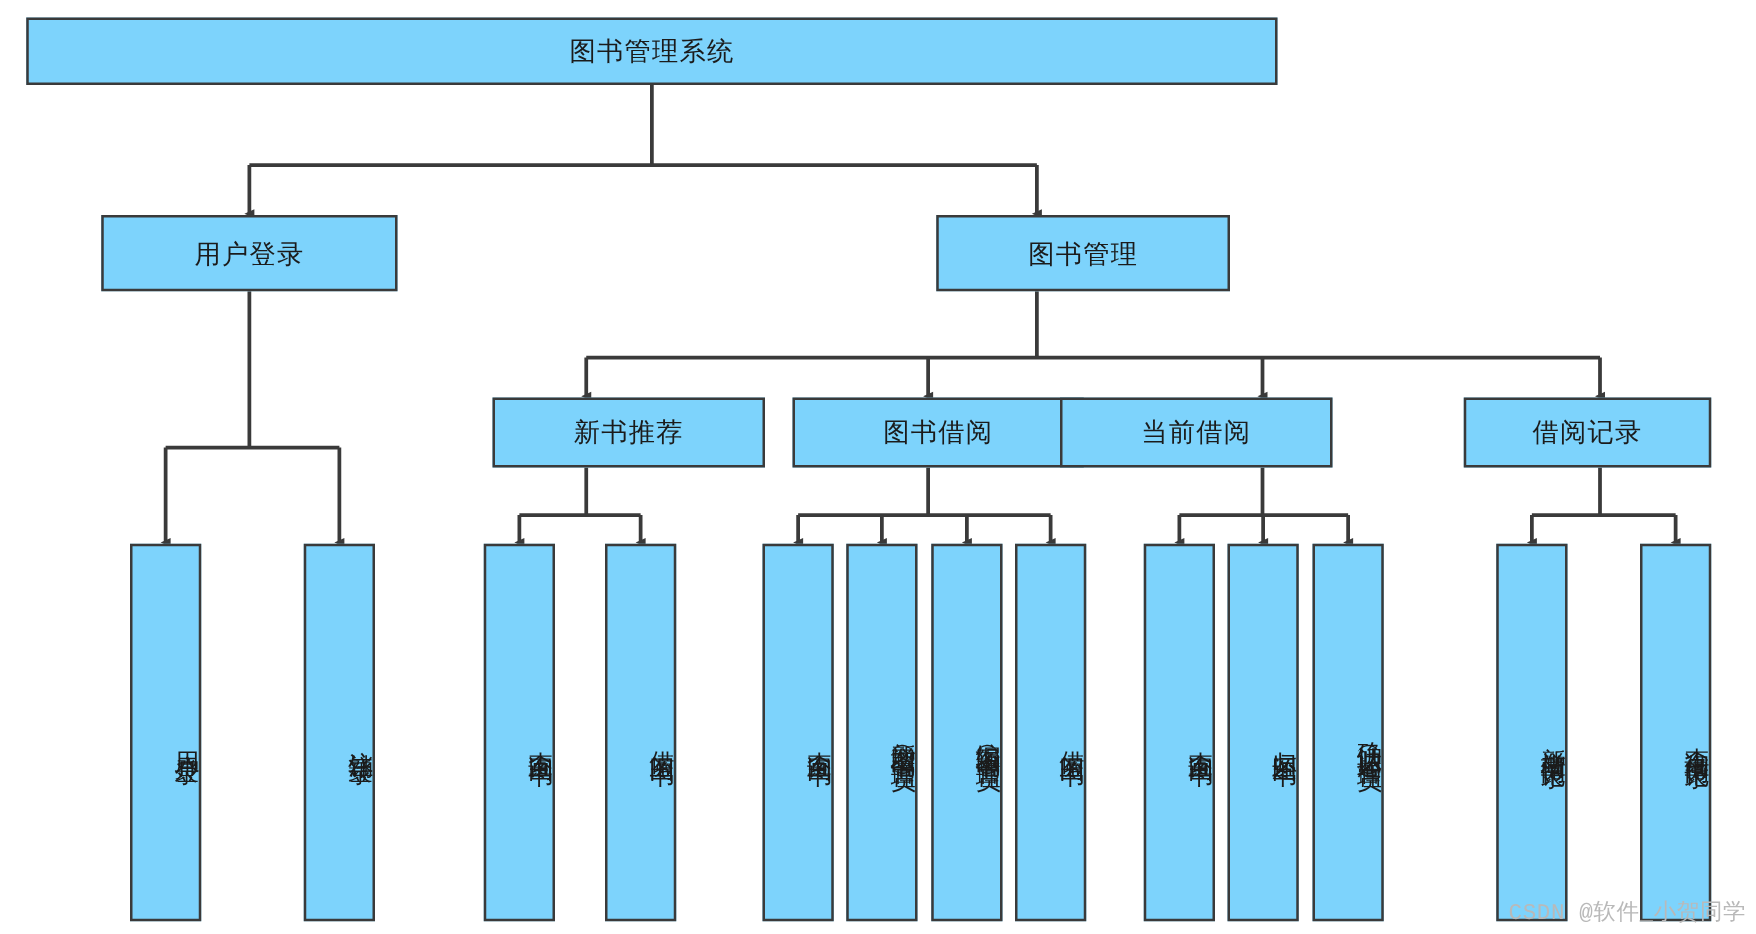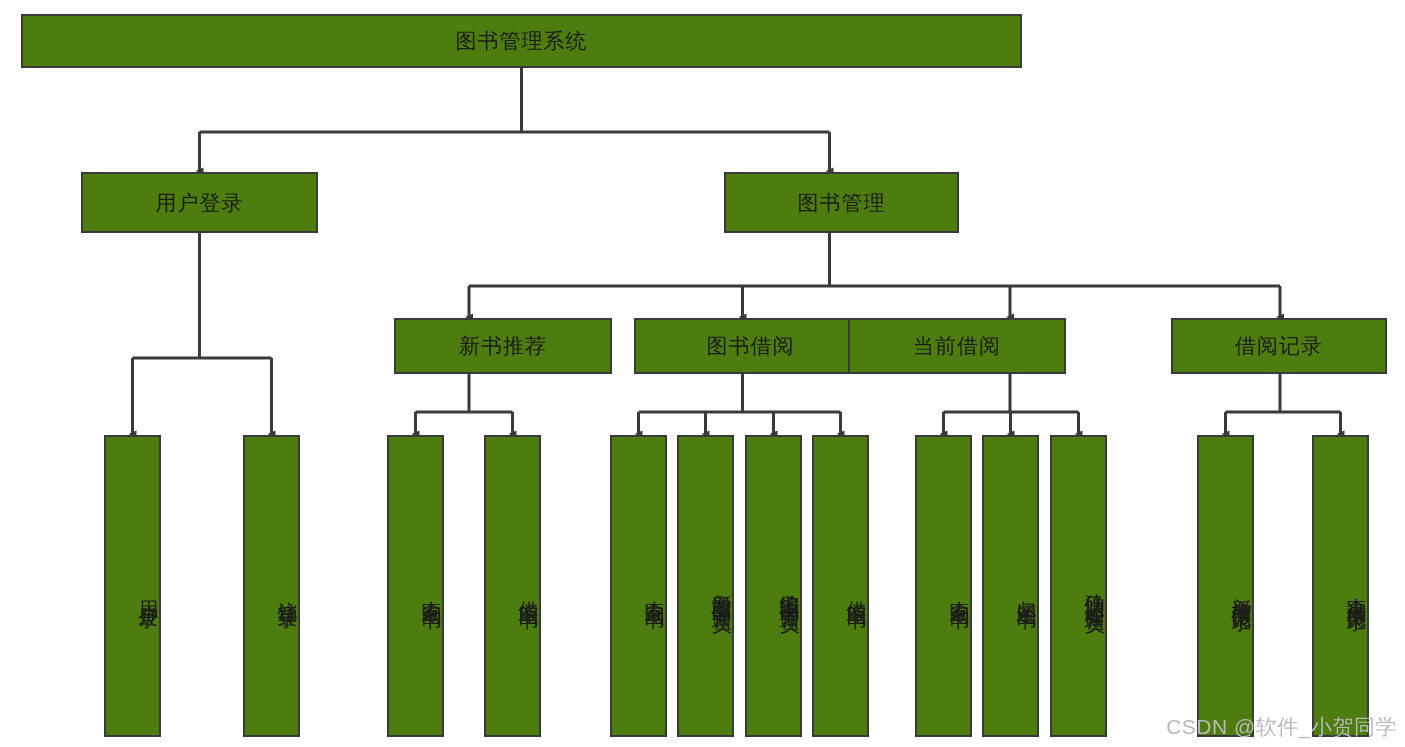--- a/index.html
+++ b/index.html
@@ -22,21 +22,21 @@
     left: 0;
     top: 0;
     width: 1405px;
     height: 747px;
     pointer-events: none;
   }
   .node {
     position: absolute;
     box-sizing: border-box;
     border: 2px solid #3a3a3a;
-    background: #4d7c0f;
+    background: #7dd3fc;
     color: #1b1b1b;
     display: flex;
     align-items: center;
     justify-content: center;
   }
   .node.horizontal {
     font-size: 21px;
     letter-spacing: 1px;
   }
   .node.vertical {
@@ -46,24 +46,25 @@
     letter-spacing: 3px;
     line-height: 1.05;
     padding-top: 10px;
     align-items: flex-start;
     justify-content: center;
   }
   #watermark {
     position: absolute;
     right: 8px;
     bottom: 6px;
-    font-size: 21px;
+    font-size: 18px;
     color: #b9b9b9;
     letter-spacing: 0.5px;
     white-space: nowrap;
+    font-family: Liberation Mono, monospace;
   }
 </style>
 </head>
 <body>
 
 <div id="canvas">
   <svg class="links" viewBox="0 0 1405 747">
     <defs>
       <marker id="arrow" markerWidth="9" markerHeight="9" refX="4.2" refY="4.4" orient="auto" markerUnits="userSpaceOnUse">
         <path d="M0.6,0.4 L7.8,0.4 L4.2,8.4 Z" fill="#3a3a3a"></path>
@@ -106,33 +107,33 @@
       </g>
   </svg>
 
   <div id="node-layer">
       <div class="node horizontal" style="left: 21px; top: 14px; width: 1001px; height: 54px;">
         <span>图书管理系统</span>
       </div>
       <div class="node horizontal" style="left: 81px; top: 172px; width: 237px; height: 61px;">
         <span>用户登录</span>
       </div>
-      <div class="node horizontal" style="left: 724px; top: 172px; width: 235px; height: 61px;">
+      <div class="node horizontal" style="left: 749px; top: 172px; width: 235px; height: 61px;">
         <span>图书管理</span>
       </div>
       <div class="node horizontal" style="left: 360px; top: 318px; width: 218px; height: 56px; margin-left: 34px;">
         <span>新书推荐</span>
       </div>
       <div class="node horizontal" style="left: 634px; top: 318px; width: 233px; height: 56px;">
         <span>图书借阅</span>
       </div>
       <div class="node horizontal" style="left: 848px; top: 318px; width: 218px; height: 56px;">
         <span>当前借阅</span>
       </div>
-      <div class="node horizontal" style="left: 1171px; top: 318px; width: 216px; height: 56px;">
+      <div class="node horizontal" style="left: 1171px; top: 318px; width: 198px; height: 56px;">
         <span>借阅记录</span>
       </div>
       <div class="node vertical" style="left: 104px; top: 435px; width: 57px; height: 302px;">
         <span>用户登录</span>
       </div>
       <div class="node vertical" style="left: 243px; top: 435px; width: 57px; height: 302px;">
         <span>注销登录</span>
       </div>
       <div class="node vertical" style="left: 387px; top: 435px; width: 57px; height: 302px;">
         <span>查询图书</span>

